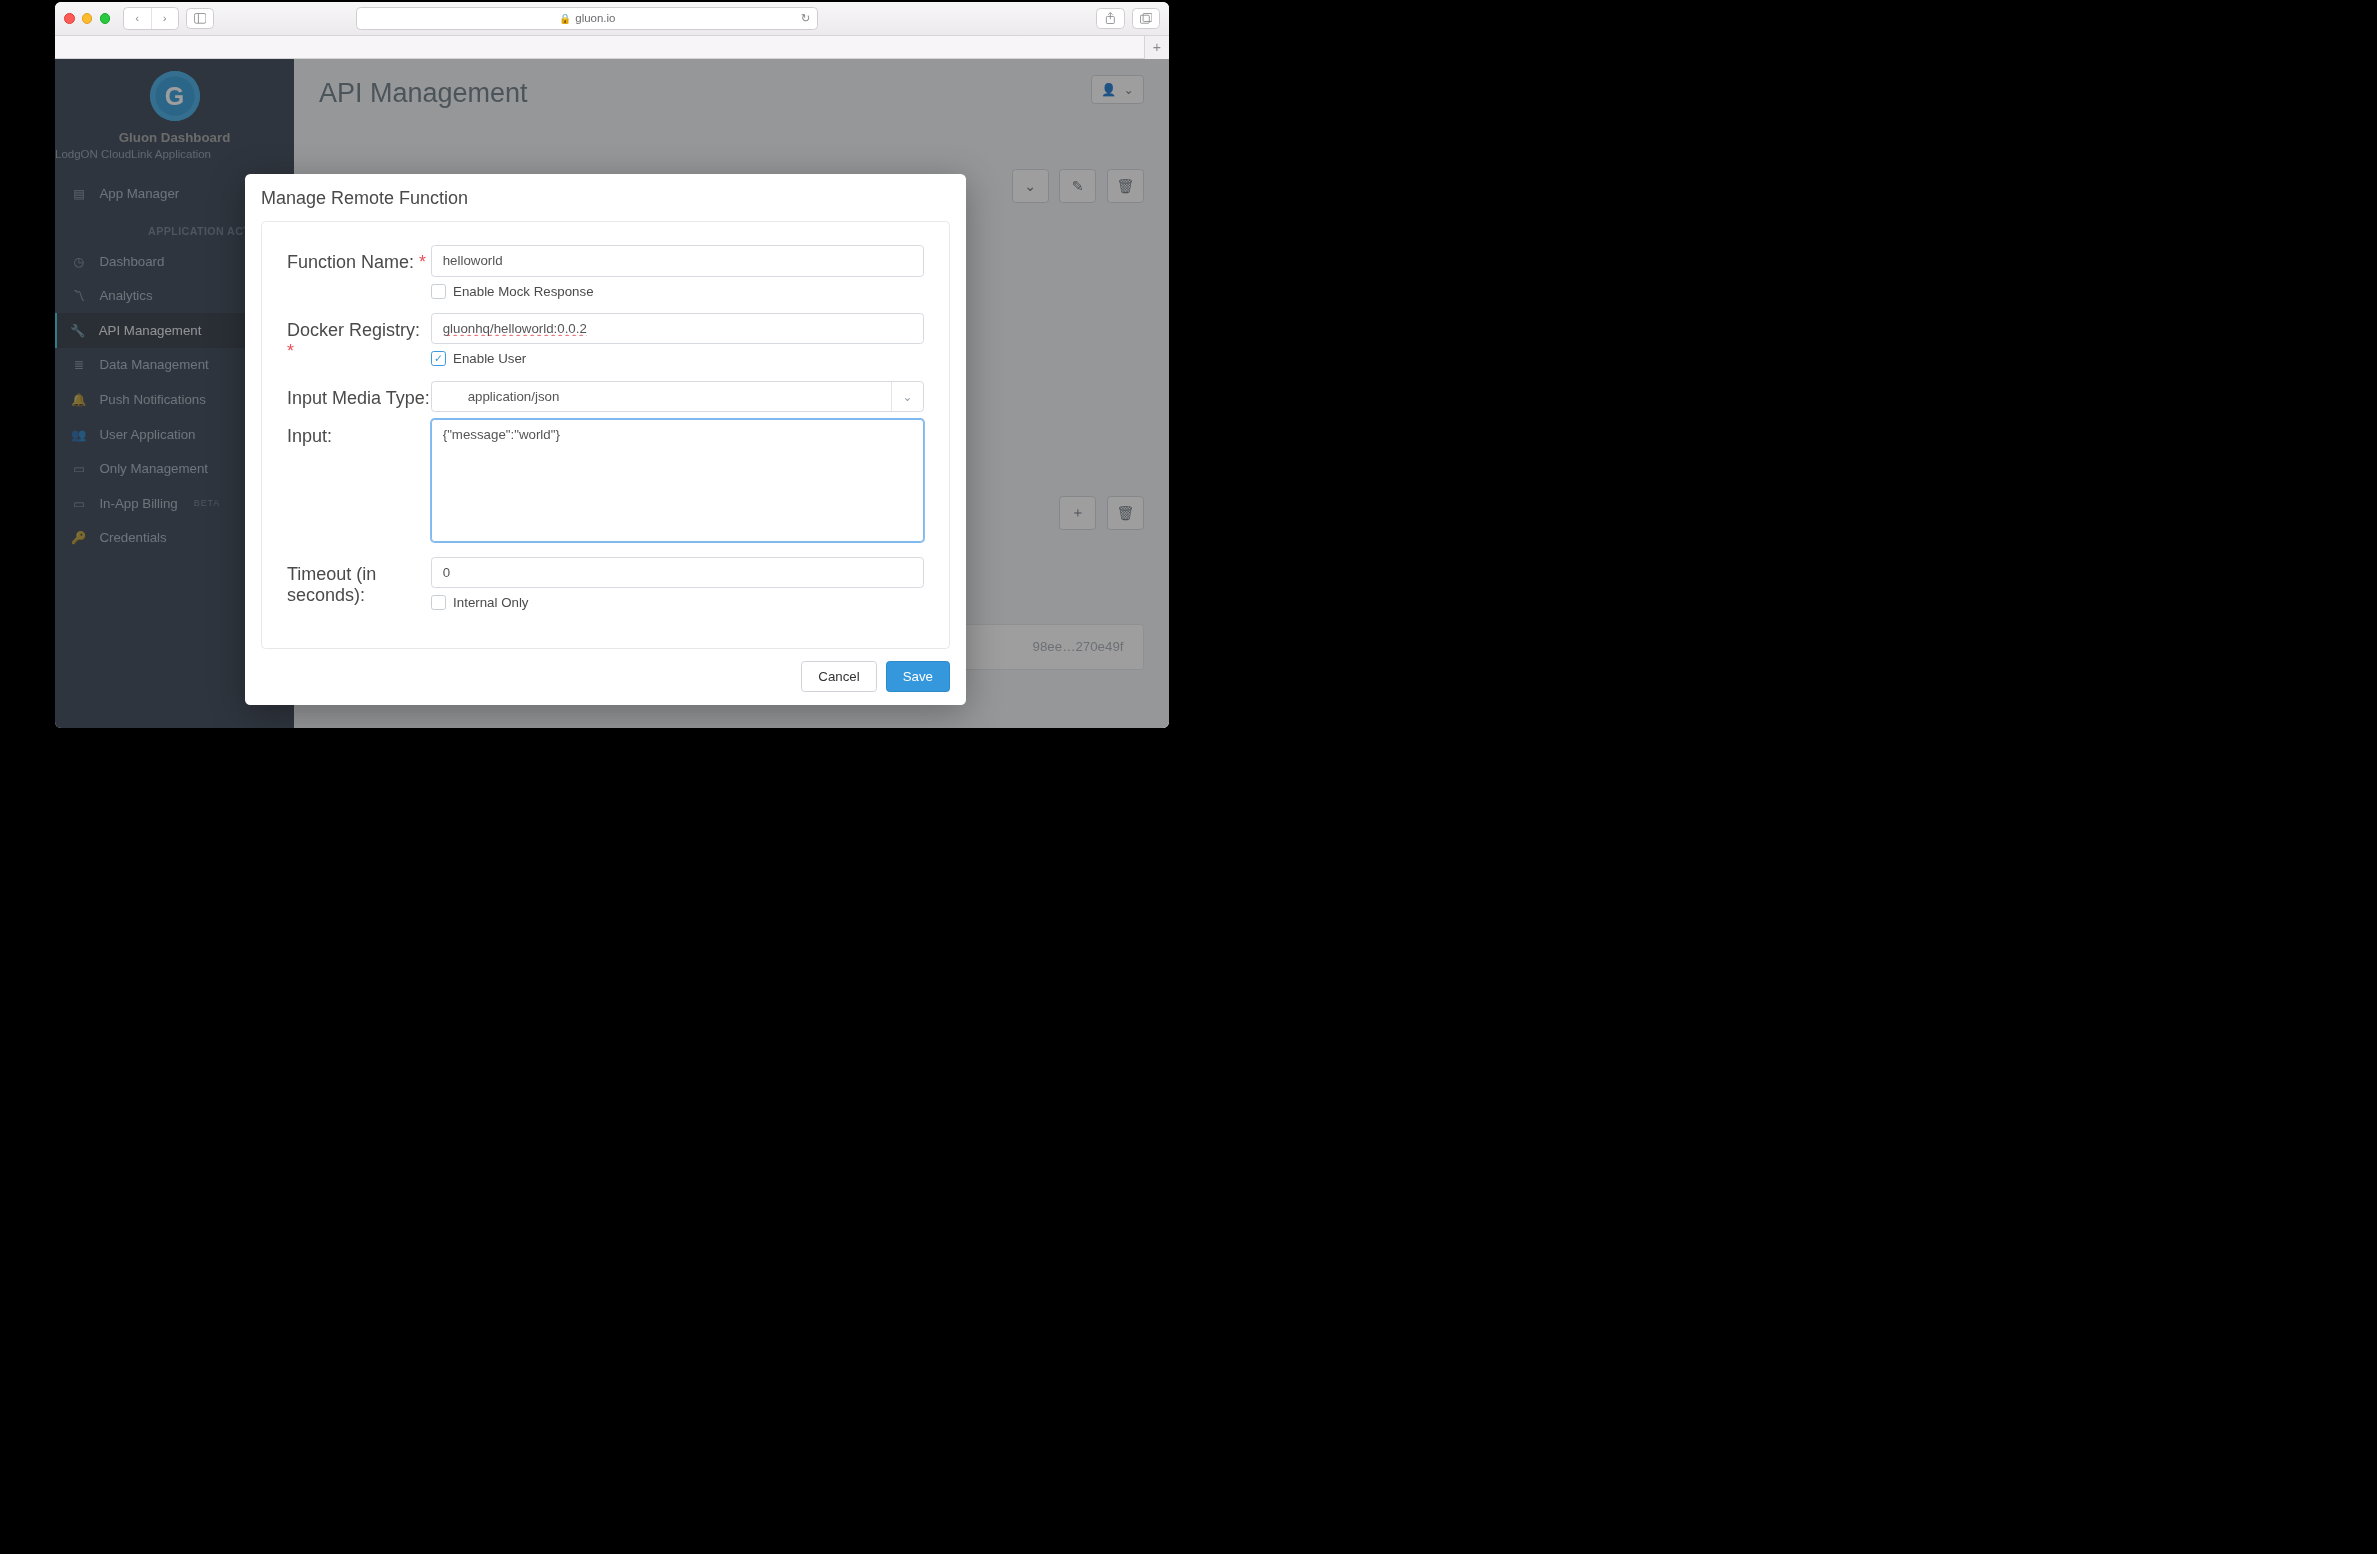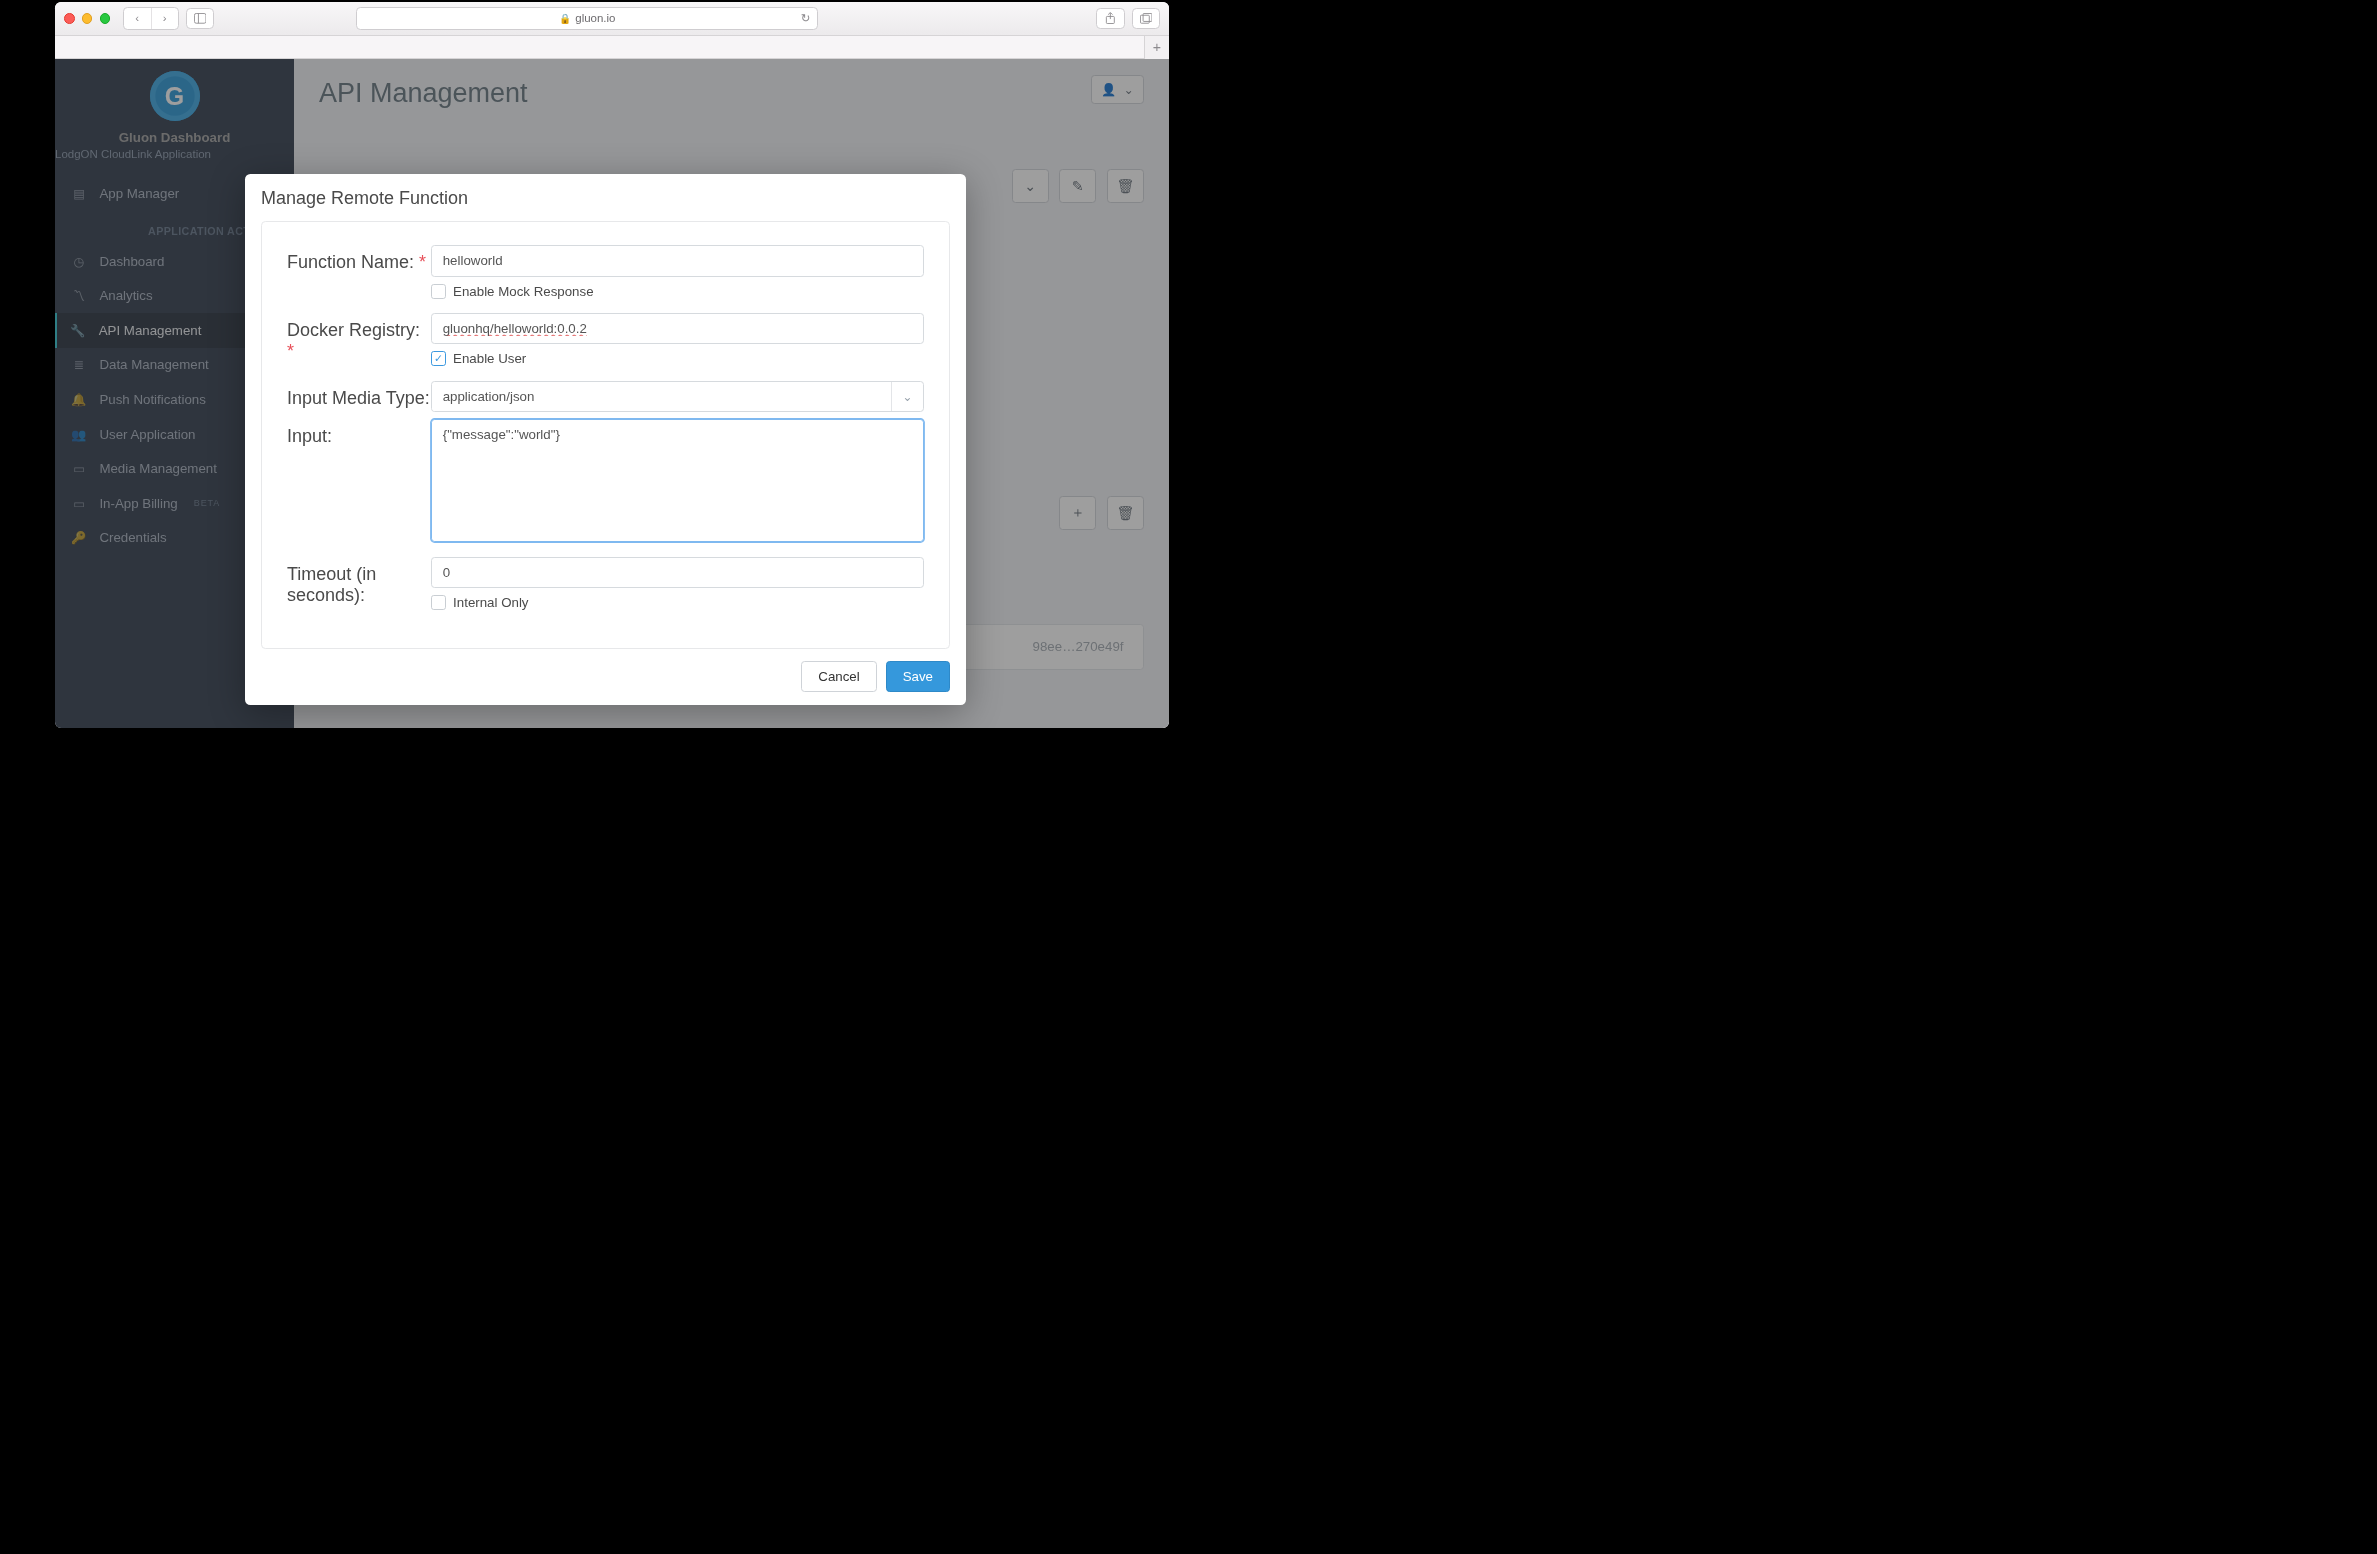--- a/index.html
+++ b/index.html
@@ -176,21 +176,21 @@
   .row .fld { flex:1; }
   input[type=text], textarea {
     width:100%;
     border:0.9px solid #d6dade; border-radius:3.6px;
     padding:7.1px 10.7px; font-size:13.3px; color:#555;
     font-family:inherit;
   }
   textarea { height:123px; resize:none; }
   .focused { border:0.9px solid #7fb9f0; box-shadow:0 0 0 0.9px #7fb9f0; outline:none;}
   .dropdown {
-    display:flex; border:0.9px solid #d6dade; border-radius:3.6px; overflow:hidden;
+    display:flex; border:0.9px solid #d6dade; border-radius:3.6px; overflow:hidden;padding-left:25px;
   }
   .dropdown input { border:none; flex:1;}
   .dropdown .caret {
     width:32px; border-left:0.9px solid #e3e5e8;
     display:flex;align-items:center;justify-content:center;color:#96a0aa;
   }
   .chk-line { display:flex; align-items:flex-start; gap:7.1px; padding:7.1px 0 9px; color:#4a4a4a; font-size:13.3px;}
   .chkbox {
     width:15px;height:15px;border:0.9px solid #c9ced3;border-radius:2.7px;background:#fff;
     display:inline-flex;align-items:center;justify-content:center;font-size:10.7px;
@@ -283,21 +283,21 @@
       <div class="side-item">
         <span class="ic">🔔</span>
         <span>Push Notifications</span>
       </div>
       <div class="side-item">
         <span class="ic">👥</span>
         <span>User Application</span>
       </div>
       <div class="side-item">
         <span class="ic">▭</span>
-        <span>Media Management</span>
+        <span>Only Management</span>
       </div>
       <div class="side-item">
         <span class="ic">▭</span>
         <span>In-App Billing</span>
         <span class="beta">BETA</span>
       </div>
       <div class="side-item">
         <span class="ic">🔑</span>
         <span>Credentials</span>
       </div>

